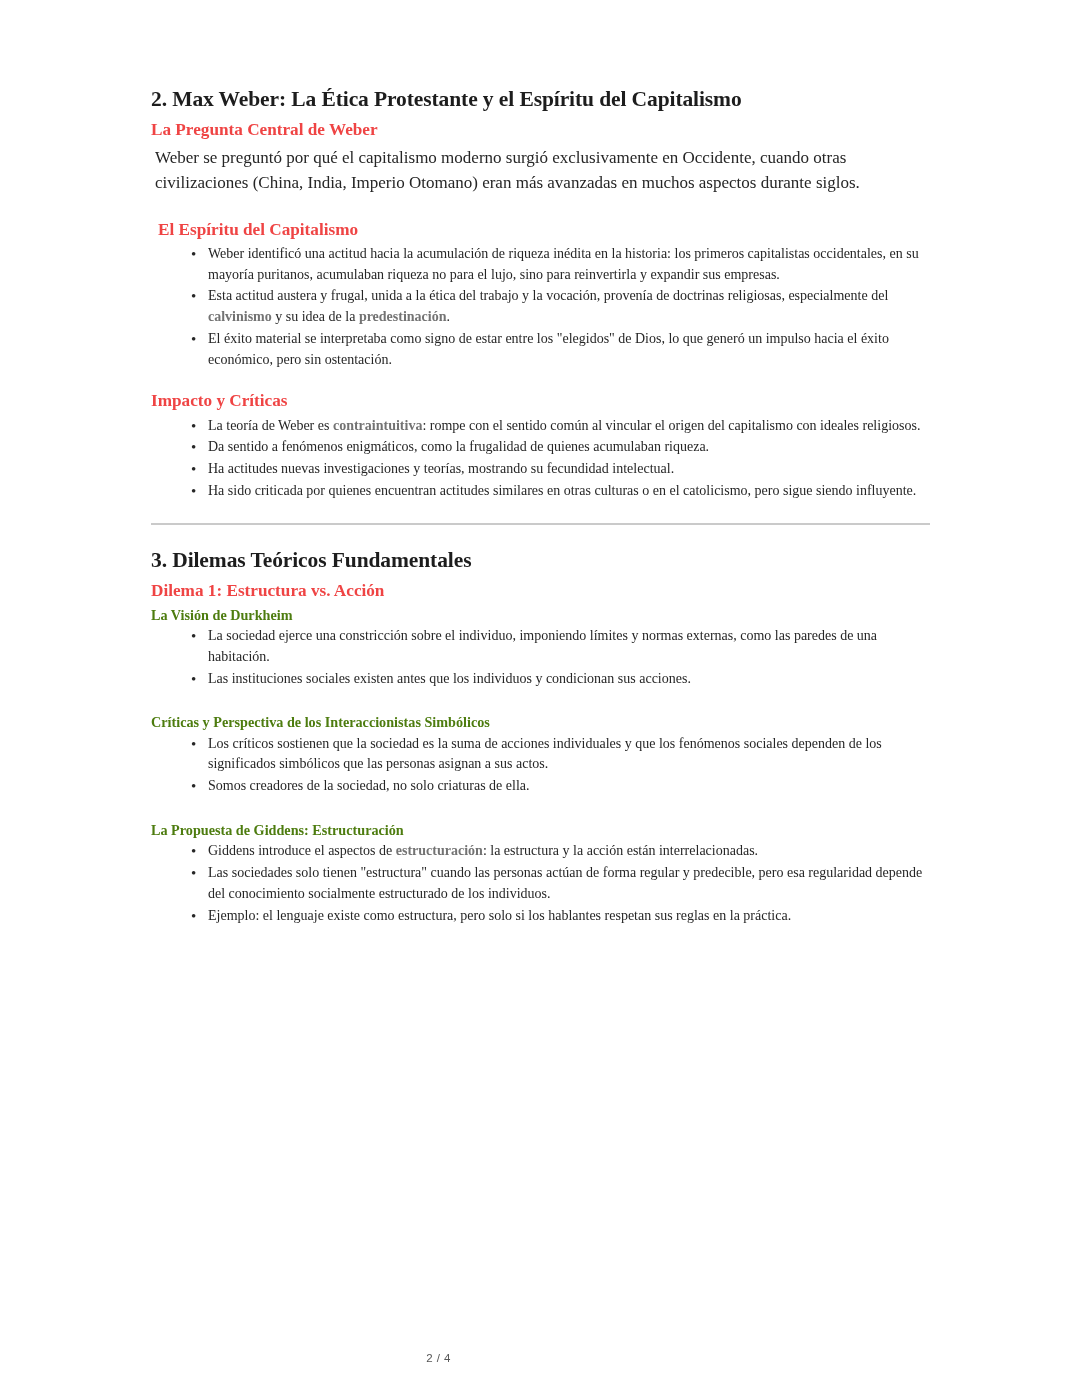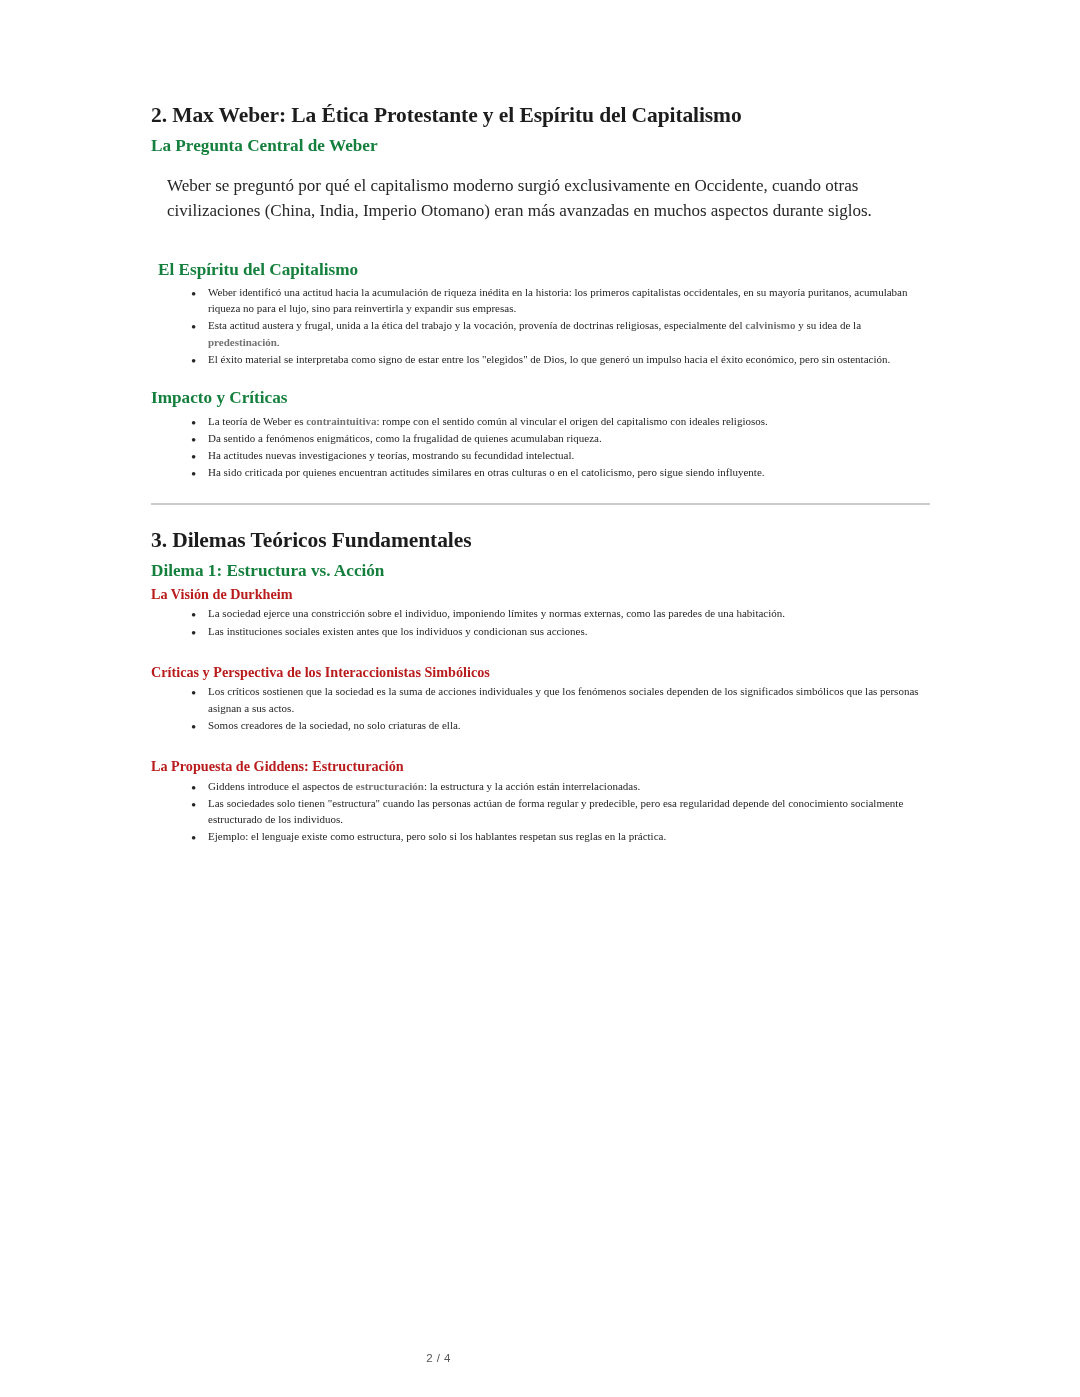--- a/index.html
+++ b/index.html
@@ -12,66 +12,66 @@
     width: 1080px;
     height: 1397px;
     position: relative;
     font-family: "Liberation Serif", "DejaVu Serif", serif;
     color: #232323;
     -webkit-font-smoothing: antialiased;
   }
   .page {
     position: absolute;
     left: 151px;
-    top: 16px;
+    top: 0;
     width: 779px;
     padding-top: 86px;
     font-family: Liberation Serif, serif;
   }
 
   h2.sec-title {
     font-size: 21.5px;
     font-weight: bold;
     line-height: 1.25;
     margin: 0 0 6px 0;
     letter-spacing: -0.1px;
     color: #1d1d1d;
   }
   h3.sub-title {
     font-size: 17.2px;
     font-weight: bold;
     line-height: 1.3;
     margin: 0 0 3px 0;
-    color: #15803d;
+    color: #ef4444;
   }
   h3.sub-title.indented { padding-left: 7px; }
   h4.minor-title {
     font-size: 14.2px;
     font-weight: bold;
     line-height: 1.3;
     margin: 0 0 2px 0;
-    color: #b91c1c;
+    color: #4d7c0f;
   }
 
   p.para {
     font-size: 17px;
     line-height: 1.48;
-    margin: 16px;
+    margin: 4px;
     color: #262626;
   }
 
   ul.bullets {
     list-style: none;
     margin: 0;
     padding: 0;
   }
   ul.bullets > li {
     position: relative;
     padding-left: 57px;
-    font-size: 11px;
+    font-size: 14px;
     line-height: 1.48;
     margin: 0 0 1px 0;
     color: #262626;
   }
   ul.bullets > li::before {
     content: "\2022";
     position: absolute;
     left: 40px;
     top: -1px;
     font-size: 15px;

